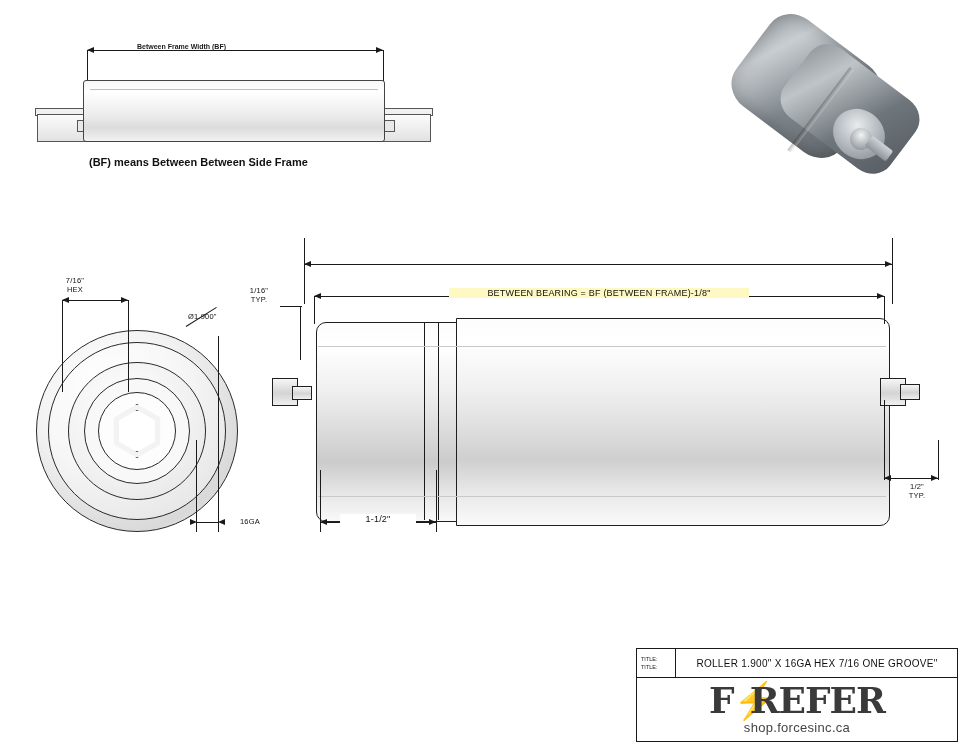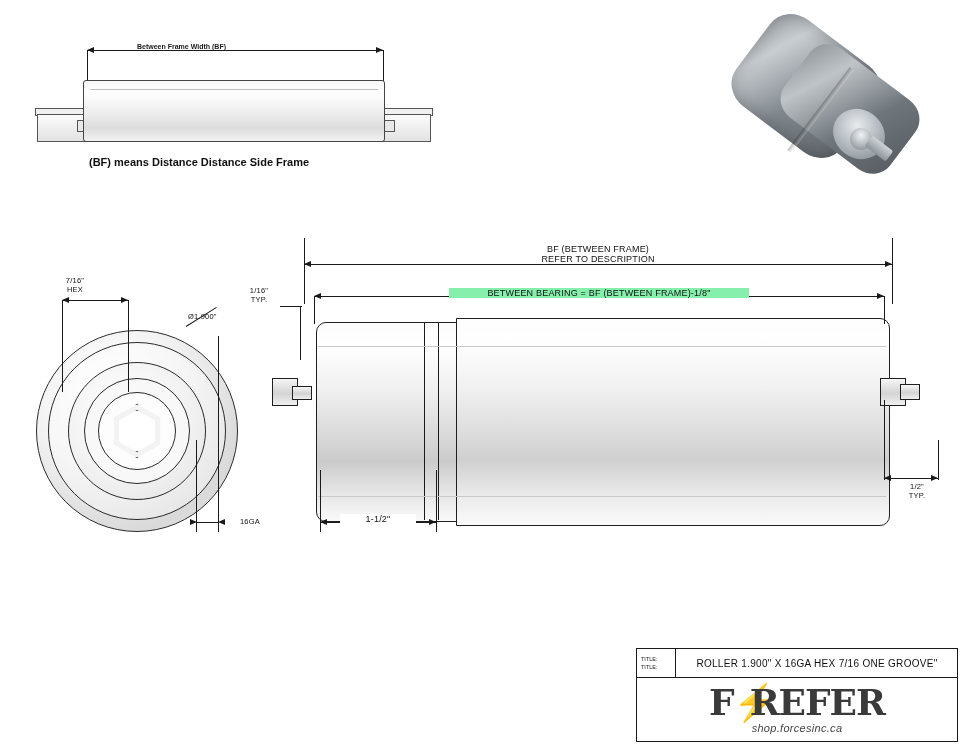--- a/index.html
+++ b/index.html
@@ -80,21 +80,21 @@
   
   #titleblock{left:636px;top:648px;width:320px;height:92px;border:1px solid #1a1a1a;background:#fff;}
   #tb-top{position:absolute;left:0;top:0;width:320px;height:28px;border-bottom:1px solid #1a1a1a;}
   #tb-lbl{position:absolute;left:4px;top:6px;width:34px;font-size:5.5px;line-height:8px;color:#222;}
   #tb-title{position:absolute;left:40px;top:0;right:0;height:28px;display:flex;align-items:center;justify-content:center;
       font-size:10px;letter-spacing:.3px;color:#111;}
   #tb-logo{position:absolute;left:0;top:28px;width:320px;height:63px;display:flex;flex-direction:column;
       align-items:center;justify-content:center;}
   .brand{font-family:"DejaVu Serif",serif;font-weight:bold;font-size:36px;letter-spacing:-1px;color:#3a3a3a;line-height:36px;}
   .brand .bolt{display:inline-block;width:16px;text-align:center;color:#f0a000;}
-  .brandsub{font-size:11px;color:#444;margin-top:2px;letter-spacing:.3px;font-style:italic;}
+  .brandsub{font-size:13px;color:#444;margin-top:2px;letter-spacing:.3px;}
 </style>
 </head>
 <body>
 
 <div class="sheet">
 
   <div class="abs" id="bf-inset">
 
     <div class="ext" style="left:50px;top:22px;height:34px;"></div>
     <div class="ext" style="left:346px;top:22px;height:34px;"></div>
@@ -104,21 +104,21 @@
     <div class="dimlabel">Between Frame Width (BF)</div>
 
     <div class="rail-top l"></div>
     <div class="rail-top r"></div>
     <div class="side-rail l"></div>
     <div class="side-rail r"></div>
     <div class="stub l"></div>
     <div class="stub r"></div>
     <div class="frame-body"></div>
 
-    <div class="caption">(BF) means Distance Distance Side Frame</div>
+    <div class="caption">(BF) means Between Between Side Frame</div>
   </div>
 
   <div class="abs" id="iso">
     <div class="body"></div>
     <div class="body2"></div>
     <div class="cap"></div>
     <div class="hub"></div>
     <div class="shaft"></div>
     <div class="groove" style="left:104px;top:44px;"></div>
   </div>
@@ -170,31 +170,27 @@
 
     <div class="axle" style="left:614px;top:78px;width:24px;height:26px;"></div>
     <div class="axle" style="left:634px;top:84px;width:18px;height:14px;"></div>
   </div>
 
   <div class="line vline" style="left:304px;top:238px;height:66px;"></div>
   <div class="line vline" style="left:892px;top:238px;height:66px;"></div>
   <div class="line hline" style="left:304px;top:264px;width:588px;"></div>
   <div class="ah left" style="left:304px;top:261px;"></div>
   <div class="ah right" style="left:885px;top:261px;"></div>
-  <div class="abs center" style="left:448px;top:244px;width:300px;background:#fff;">
-    <div class="txt">BF (BETWEEN FRAME)</div>
-    <div class="txt">REFER TO DESCRIPTION</div>
-  </div>
 
   <div class="line vline" style="left:314px;top:296px;height:28px;"></div>
   <div class="line vline" style="left:884px;top:296px;height:28px;"></div>
   <div class="line hline" style="left:314px;top:296px;width:570px;"></div>
   <div class="ah left" style="left:314px;top:293px;"></div>
   <div class="ah right" style="left:877px;top:293px;"></div>
-  <div class="abs center" style="left:449px;top:288px;width:300px;background:#86efac;">
+  <div class="abs center" style="left:449px;top:288px;width:300px;background:#fef9c3;">
     <div class="txt">BETWEEN BEARING = BF (BETWEEN FRAME)-1/8"</div>
   </div>
 
   <div class="abs center" style="left:238px;top:286px;width:42px;">
     <div class="txt sm">1/16"</div>
     <div class="txt sm">TYP.</div>
   </div>
   <div class="line vline" style="left:300px;top:306px;height:54px;"></div>
   <div class="line hline" style="left:280px;top:306px;width:22px;"></div>
 

